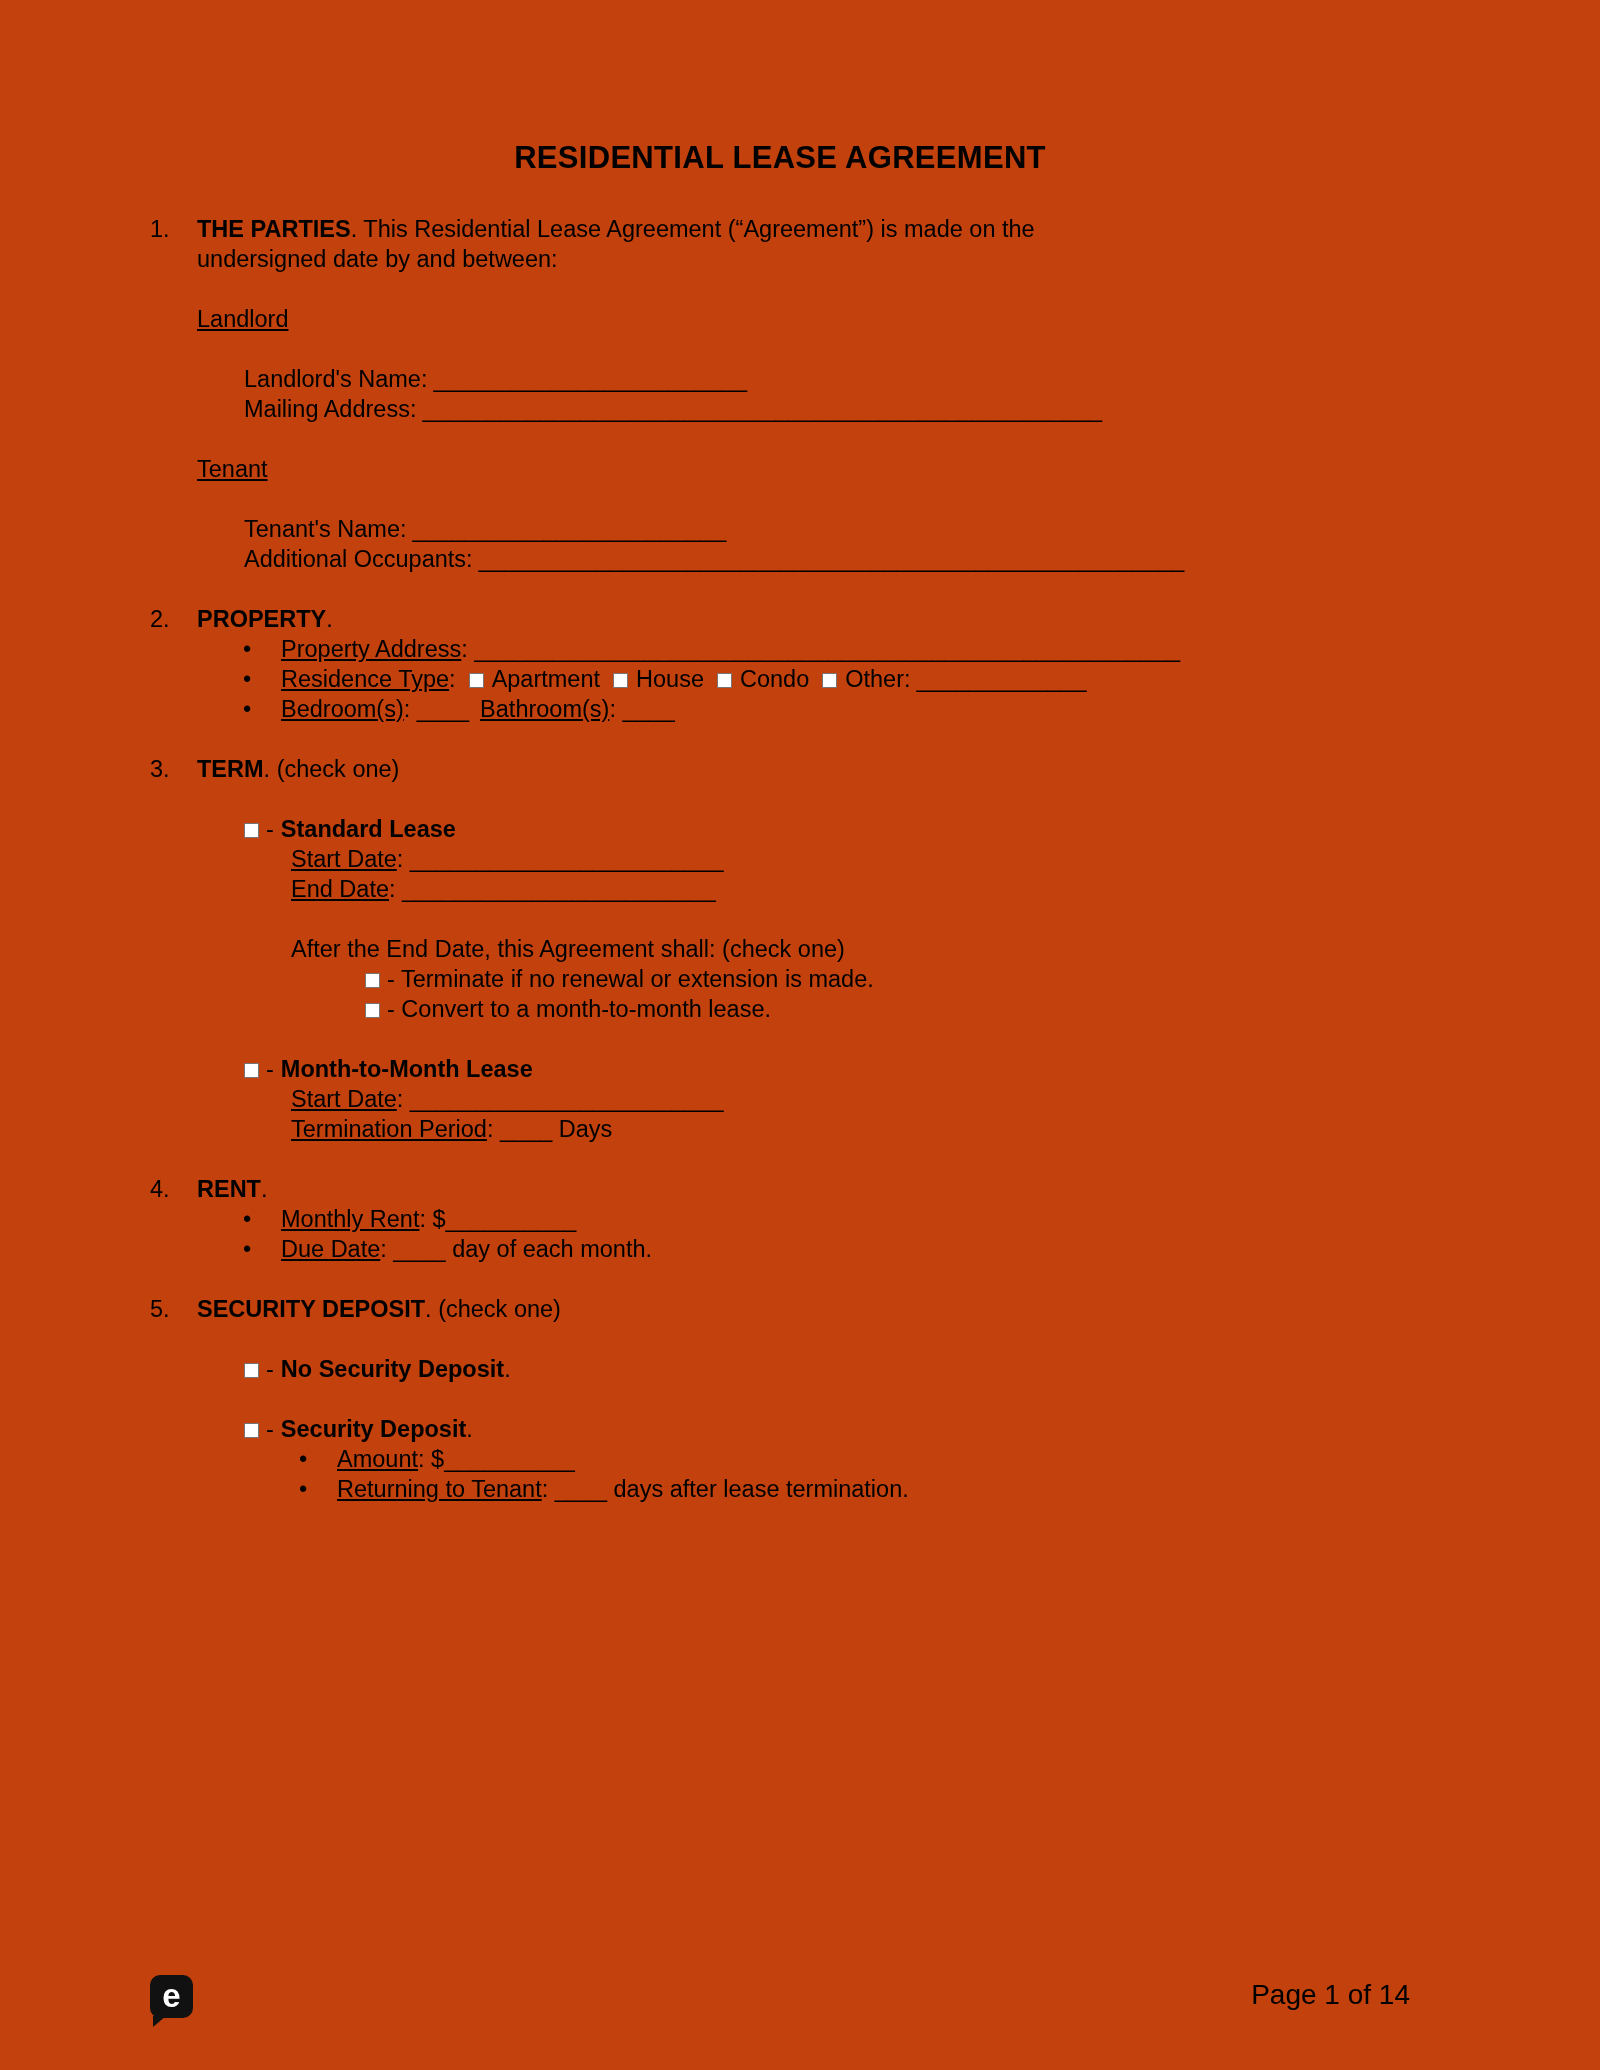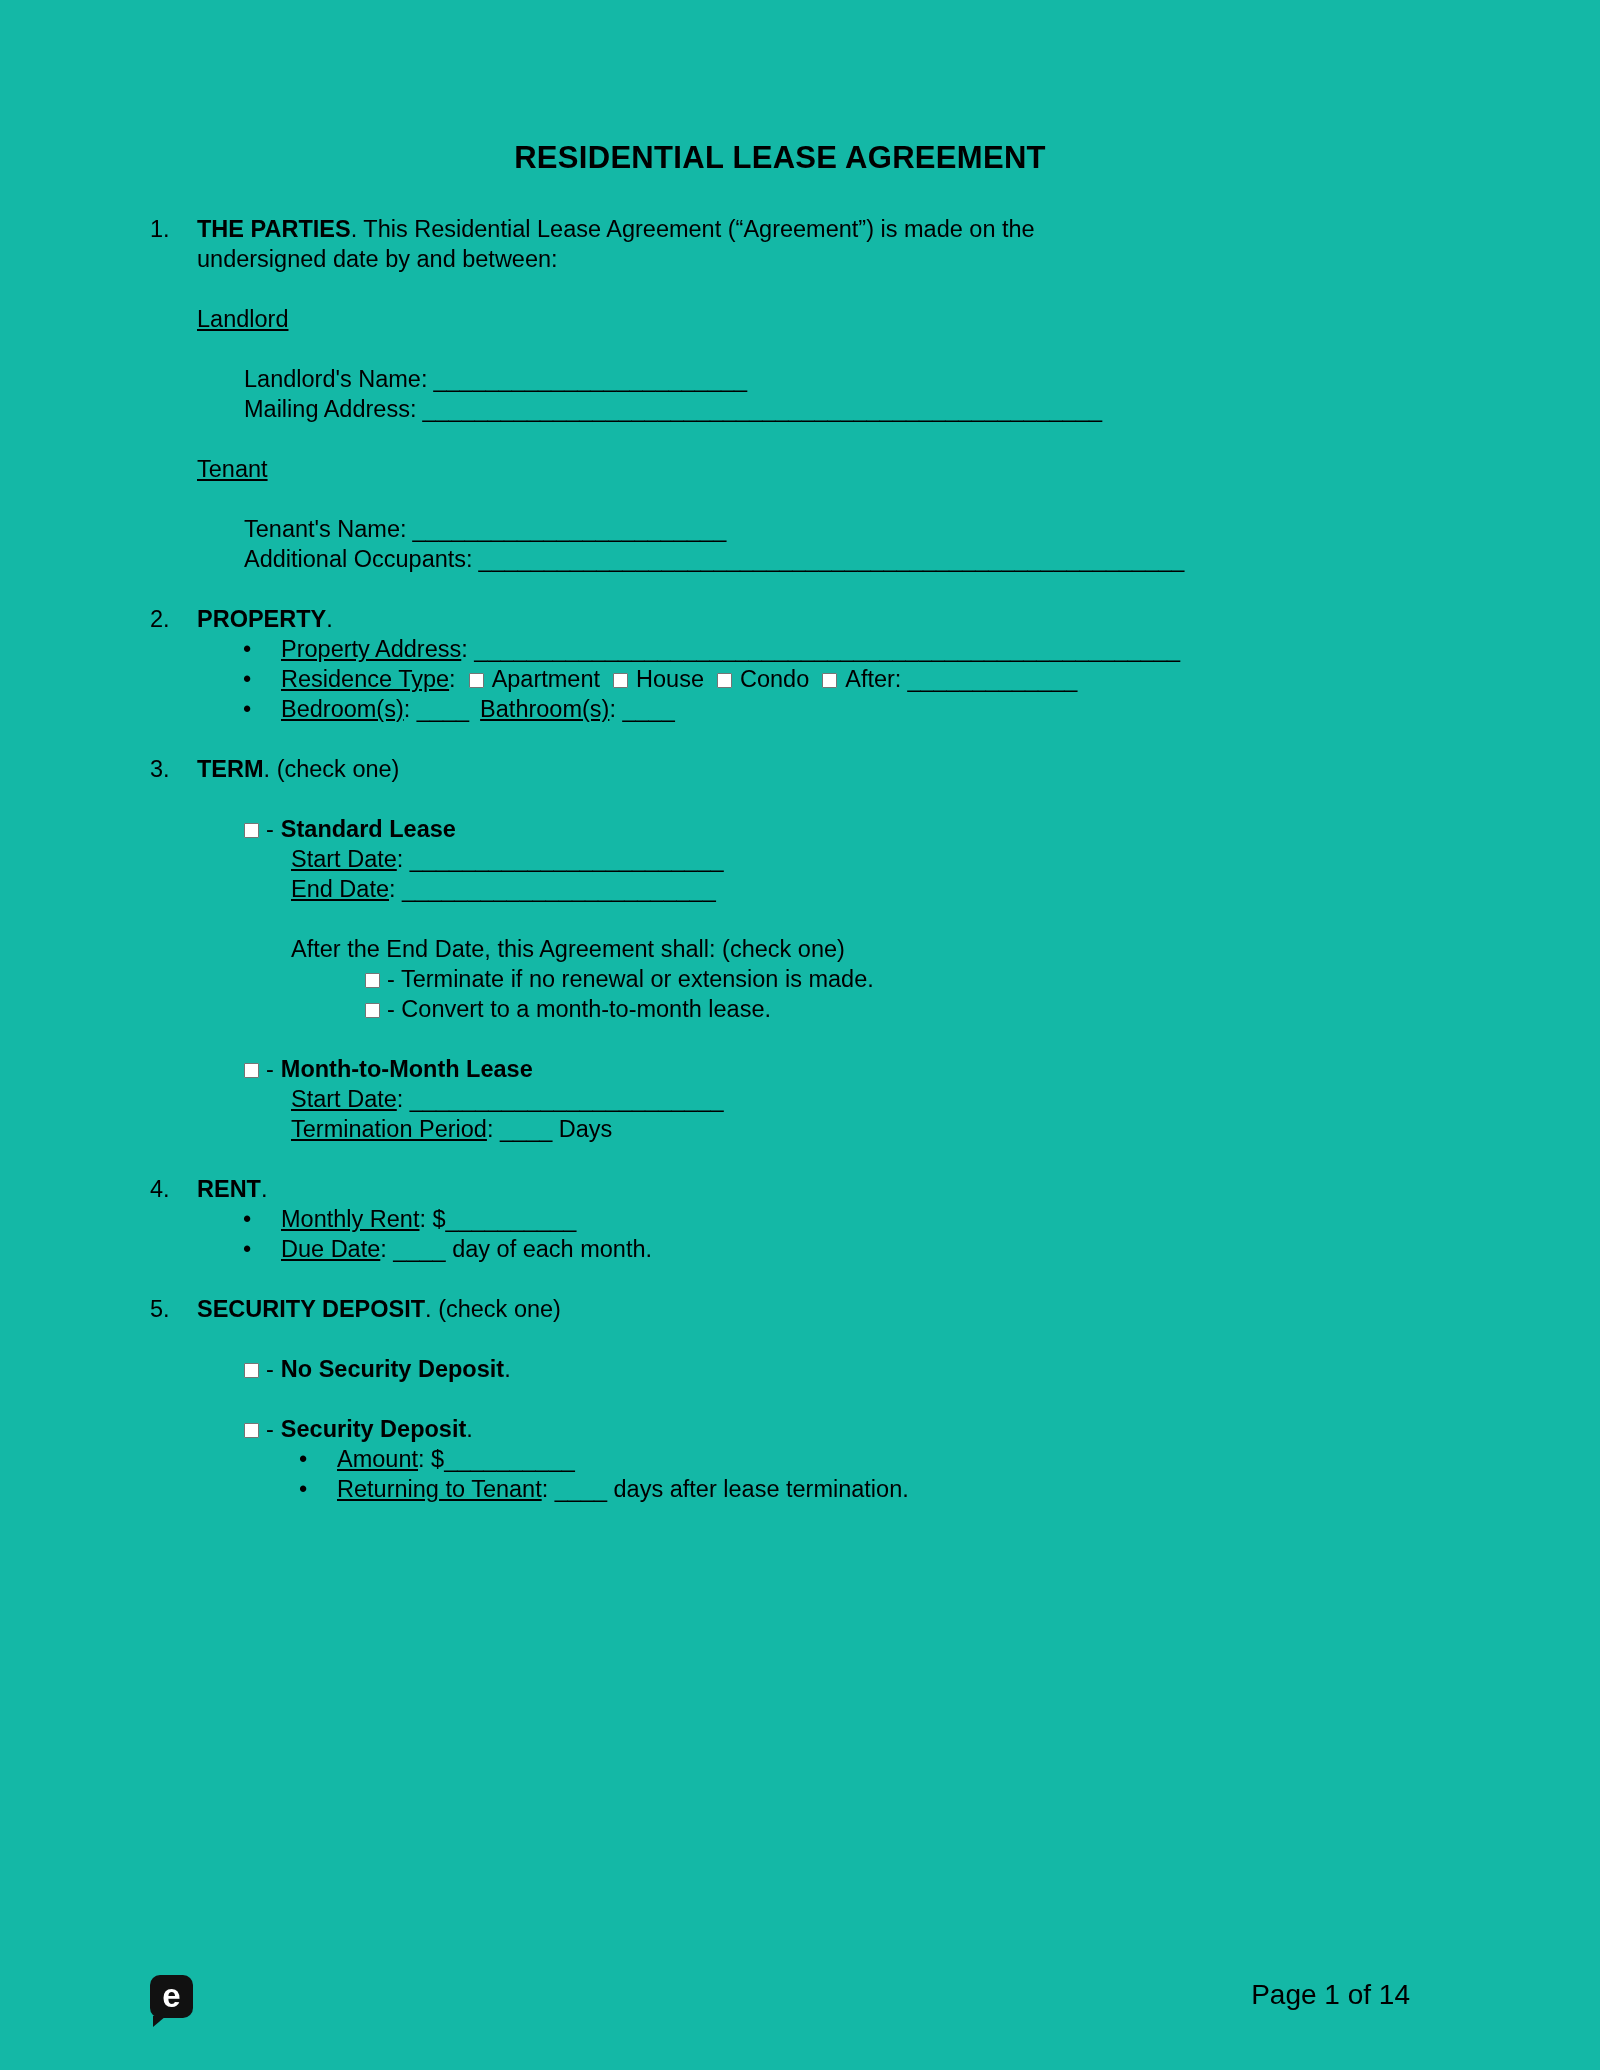--- a/index.html
+++ b/index.html
@@ -4,21 +4,21 @@
 <style>
   * { margin:0; padding:0; box-sizing:border-box; }
   html, body { width:1600px; height:2070px; }
   body {
     background:#ffffff;
     color:#000000;
     font-family:"Liberation Sans","DejaVu Sans",sans-serif;
     font-size:23.5px;
     line-height:30px;
   }
-  .page { position:relative; width:1600px; height:2070px; padding:138px 190px 0 150px; overflow:hidden; background:#14b8a6; }
+  .page { position:relative; width:1600px; height:2070px; padding:138px 190px 0 150px; overflow:hidden; background:#c2410c; }
   .doc-title { font-size:31px; font-weight:700; text-align:center; line-height:40px; margin-bottom:36px; letter-spacing:.3px; }
   .sec { display:flex; align-items:flex-start; }
   .num { flex:0 0 47px; }
   .secbody { flex:1; min-width:0; }
   .mb1 { margin-bottom:30px; }
   .b { font-weight:700; }
   .u { text-decoration:underline; }
   .intro { max-width:950px; }
   .line { min-height:30px; }
   .indent-a { margin-left:47px; }
@@ -67,21 +67,21 @@
     </div>
   </div>
 
   <div class="sec">
     <span class="num">2.</span>
     <div class="secbody mb1">
       <p class="line"><b class="b">PROPERTY</b><span>.</span></p>
       <ul class="bullets">
         <li><span class="u">Property Address</span><span class="val">: ______________________________________________________</span></li>
         <li>
-          <span class="u">Residence Type</span><span>:</span><span class="opt"><span class="cb"></span><span>Apartment</span></span><span class="opt"><span class="cb"></span><span>House</span></span><span class="opt"><span class="cb"></span><span>Condo</span></span><span class="opt"><span class="cb"></span><span>After:</span></span><span class="blank">_____________</span>
+          <span class="u">Residence Type</span><span>:</span><span class="opt"><span class="cb"></span><span>Apartment</span></span><span class="opt"><span class="cb"></span><span>House</span></span><span class="opt"><span class="cb"></span><span>Condo</span></span><span class="opt"><span class="cb"></span><span>Other:</span></span><span class="blank">_____________</span>
         </li>
         <li><span class="u">Bedroom(s)</span><span class="val">: ____</span><span class="u gap-label">Bathroom(s)</span><span class="val">: ____</span></li>
       </ul>
     </div>
   </div>
 
   <div class="sec">
     <span class="num">3.</span>
     <div class="secbody">
       <p class="line mb1"><b class="b">TERM</b><span>. (check one)</span></p>

